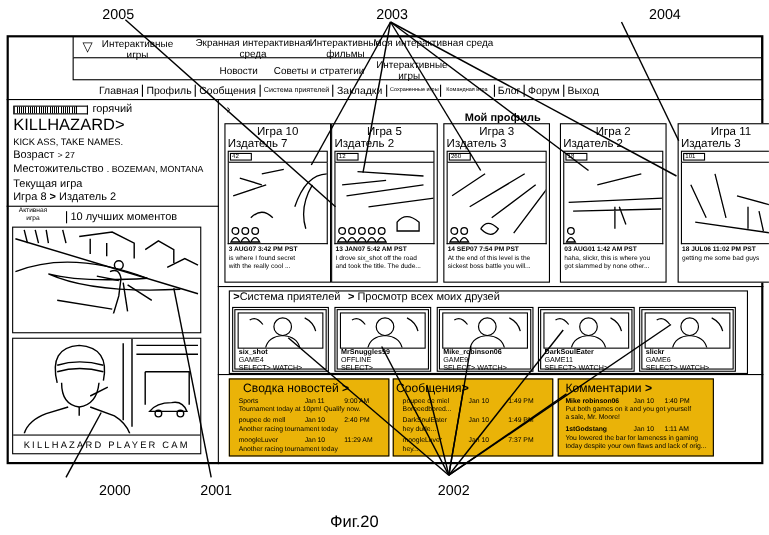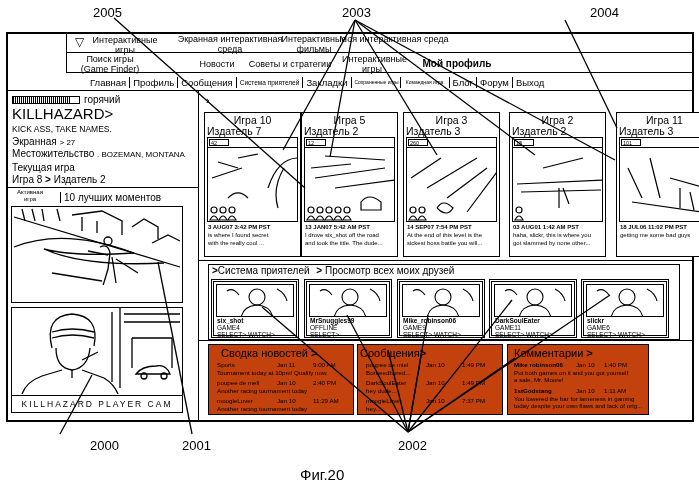--- a/index.html
+++ b/index.html
@@ -7,21 +7,21 @@
   body { position: relative; font-family: "Liberation Sans", sans-serif; color: #000; }
 
   .abs { position: absolute; }
   .box { position: absolute; border: 1.5px solid #000; background: #fff; }
   .thick { border-width: 2px; }
   .ref-label { position: absolute; font-size: 13px; font-family: "Liberation Sans", sans-serif; }
 
   
   .nav-row { position: absolute; left: 66px; right: 6px; border: 1.5px solid #000; border-bottom: none; }
   .nav-item { position: absolute; font-size: 9px; text-align: center; line-height: 10px; }
-  .nav-item.bold { font-weight: bold; font-size: 10px; }
+  .nav-item.bold { font-weight: bold; font-size: 10px; margin-top: 44px; }
   .subnav { position: absolute; left: 66px; top: 75px; height: 14px; font-size: 9.5px; white-space: nowrap; display: flex; align-items: center; }
   .subnav span { padding: 0 2px; }
   .subnav .sep { border-left: 1.5px solid #000; height: 11px; padding: 0; margin: 0 1px; }
   .subnav .tiny { font-size: 5px; line-height: 5px; text-align: center; display: inline-block; width: 46px; }
 
   
   .prof { position: absolute; left: 12px; font-size: 10px; white-space: nowrap; }
   .heatbar { position: absolute; left: 12px; top: 96px; width: 58px; height: 8px; border: 1px solid #000;
      background: repeating-linear-gradient(90deg, #000 0 1px, #fff 1px 2px); }
   .heatbar-empty { position: absolute; left: 70px; top: 96px; width: 10px; height: 8px; border: 1px solid #000; border-left: none; }
@@ -37,21 +37,21 @@
   .game .desc { position: absolute; top: 119px; left: 3px; right: 2px; font-size: 6px; line-height: 7.5px; white-space: nowrap; overflow: hidden; }
 
   
   .friend { position: absolute; top: 251px; width: 88px; height: 84px; border: 3px double #000; background: #fff; }
   .friend .pic { position: absolute; left: 2px; right: 2px; top: 2px; height: 55px; border: 1.5px solid #000; overflow: hidden; }
   .friend .fname { position: absolute; left: 3px; top: 58px; font-size: 6.5px; font-weight: bold; white-space: nowrap; }
   .friend .fgame { position: absolute; left: 3px; top: 65.5px; font-size: 6.5px; white-space: nowrap; }
   .friend .fact { position: absolute; left: 3px; top: 73px; font-size: 6.5px; white-space: nowrap; }
 
   
-  .feed { position: absolute; top: 344px; height: 71px; border: 1.5px solid #000; background: #c2410c; overflow: hidden; }
+  .feed { position: absolute; top: 344px; height: 71px; border: 1.5px solid #000; background: #eab308; overflow: hidden; }
   .feed .ftitle { position: absolute; top: 2px; left: 12px; font-size: 11px; white-space: nowrap; }
   .feed .row { position: absolute; left: 8px; right: 4px; font-size: 6.2px; line-height: 7.5px; white-space: nowrap; }
   .feed .row .c1 { display: inline-block; width: 60px; }
   .feed .row .c2 { display: inline-block; width: 36px; }
 
   svg.overlay { position: absolute; left: 0; top: 0; pointer-events: none; }
 </style>
 </head>
 <body>
 
@@ -65,21 +65,20 @@
   <div class="nav-item" style="left:4px;top:2px;width:88px;">
     <span style="position:absolute;left:4px;top:2px;font-size:12px;">▽</span>
     <span style="display:block;padding-left:20px;">Интерактивные игры</span>
   </div>
   <div class="nav-item" style="left:108px;top:1px;width:110px;">Экранная интерактивная среда</div>
   <div class="nav-item" style="left:212px;top:1px;width:70px;">Интерактивные фильмы</div>
   <div class="nav-item" style="left:272px;top:1px;width:110px;">Моя интерактивная среда</div>
 </div>
 
 <div class="nav-row" style="top:52px;height:21px;border-bottom:1.5px solid #000;">
-  <div class="nav-item" style="left:8px;top:1px;width:70px;">Поиск игры (Game Finder)</div>
   <div class="nav-item" style="left:130px;top:6px;width:40px;">Новости</div>
   <div class="nav-item" style="left:178px;top:6px;width:90px;">Советы и стратегии</div>
   <div class="nav-item" style="left:275px;top:1px;width:60px;">Интерактивные игры</div>
   <div class="nav-item bold" style="left:355px;top:6px;width:70px;">Мой профиль</div>
 </div>
 
 <div class="subnav" style="left:88px;">
   <span>Главная</span>
     <span class="sep"></span>
   <span>Профиль</span>
@@ -103,21 +102,21 @@
 <div class="abs" style="left:6px;top:90px;width:688px;border-top:1.5px solid #000;"></div>
 
 <div class="heatbar" style="width: 58px;"></div>
 <div class="heatbar-empty" style="left: 70px; width: 10px;"></div>
 <div class="prof" style="left:84px;top:94px;font-size:10px;">горячий</div>
 <div class="prof" style="top:105px;font-size:15px;">
   <span>KILLHAZARD</span><span>&gt;</span>
 </div>
 <div class="prof" style="top:124px;font-size:8.5px;">KICK ASS, TAKE NAMES.</div>
 <div class="prof" style="top:136px;">
-  <span>Экранная</span>
+  <span>Возраст</span>
   <span style="font-size:8px;">&gt; 27</span>
 </div>
 <div class="prof" style="top:148px;">
   <span>Местожительство</span>
   <span style="font-size:8px;">. BOZEMAN, MONTANA</span>
 </div>
 <div class="prof" style="top:162px;">Текущая игра</div>
 <div class="prof" style="top:174px;text-align:right;">
   <span>Игра 8</span>
   <b>&gt;</b>

